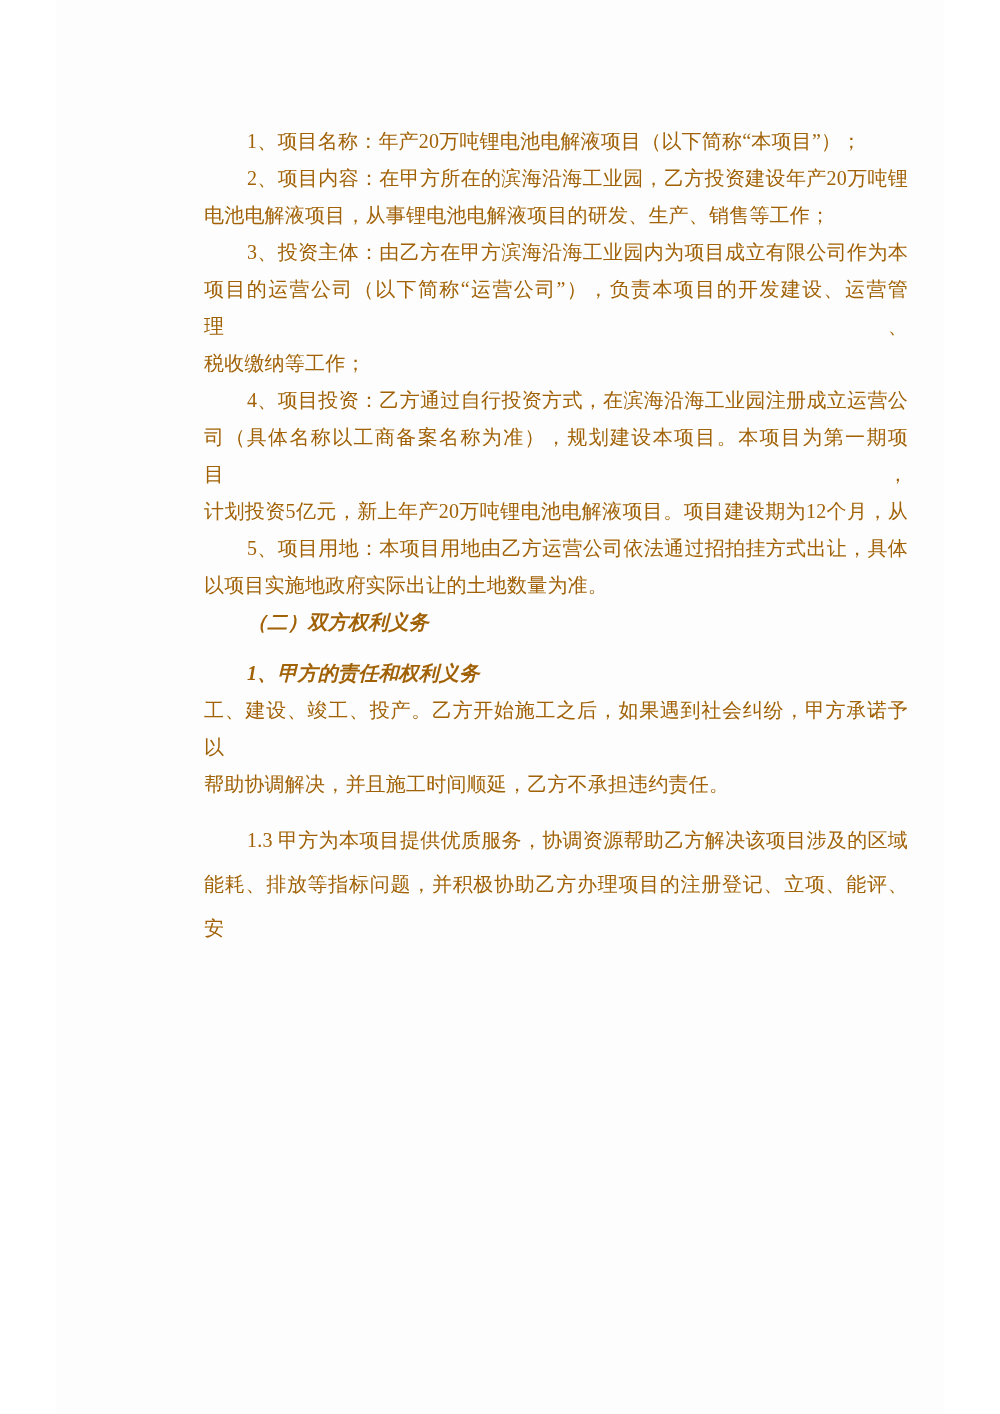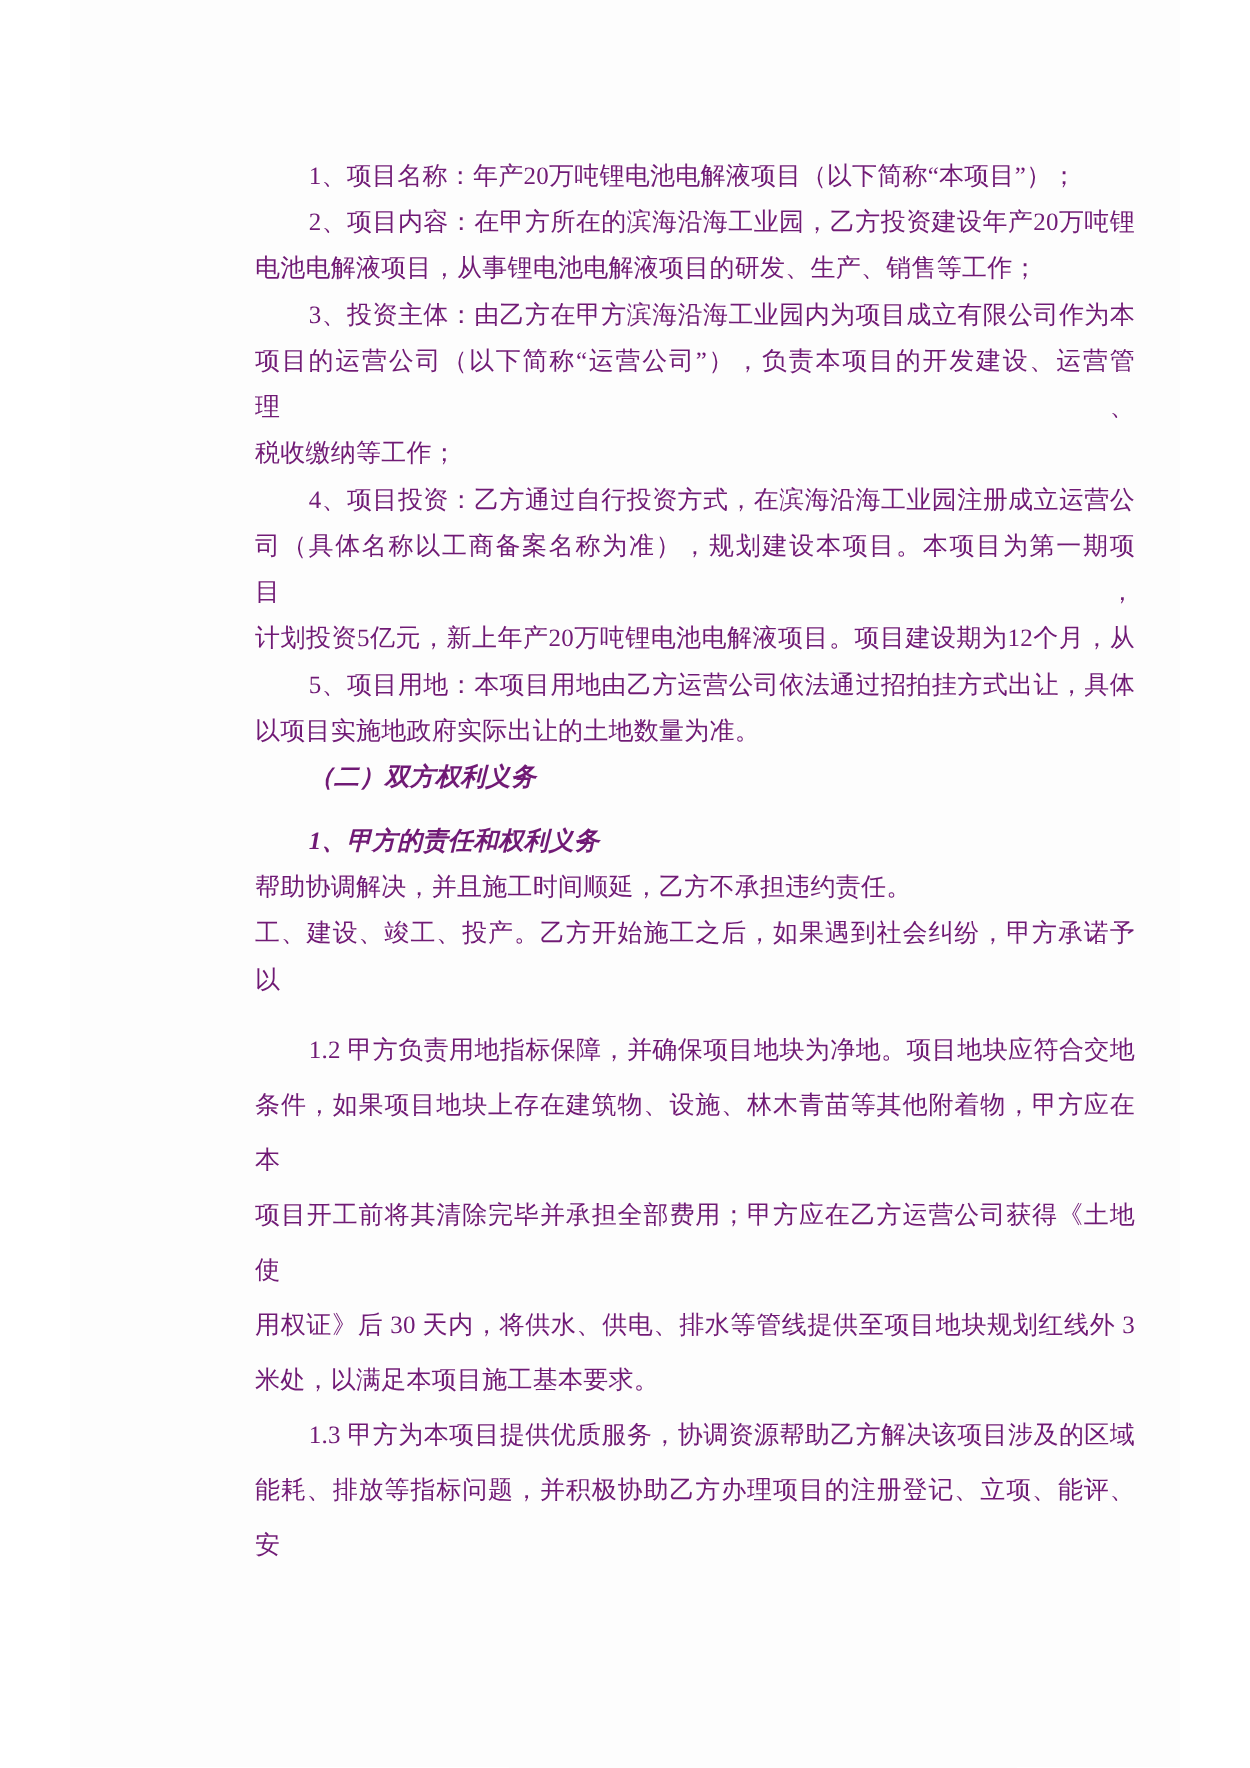--- a/index.html
+++ b/index.html
@@ -10,21 +10,21 @@
   .page {
     position: relative;
     width: 888px;
     height: 1414px;
     margin: 0 auto;
     background: #fdfdfd;
     box-sizing: border-box;
     padding: 123px 148px 0 148px;
     overflow: hidden;
     font-family: "Liberation Serif", "DejaVu Serif", serif;
-    color: #701a75;
+    color: #a16207;
   }
   .content {
     width: 704px;
   }
   .block { }
   .block:first-child { margin-top: 0; }
   .line {
     font-size: 20px;
     line-height: 37px;
     text-align: justify;
@@ -67,28 +67,21 @@
         <div class="line first">5、项目用地：本项目用地由乙方运营公司依法通过招拍挂方式出让，具体</div>
         <div class="line last">以项目实施地政府实际出让的土地数量为准。</div>
       </div>
       <div class="block h1">
         <div class="line first last">（二）双方权利义务</div>
       </div>
       <div class="block h2">
         <div class="line first last">1、甲方的责任和权利义务</div>
       </div>
       <div class="block para">
+        <div class="line">工、建设、竣工、投产。乙方开始施工之后，如果遇到社会纠纷，甲方承诺予以</div>
         <div class="line last">帮助协调解决，并且施工时间顺延，乙方不承担违约责任。</div>
-        <div class="line">工、建设、竣工、投产。乙方开始施工之后，如果遇到社会纠纷，甲方承诺予以</div>
-      </div>
-      <div class="block wide">
-        <div class="line first">1.2 甲方负责用地指标保障，并确保项目地块为净地。项目地块应符合交地</div>
-        <div class="line">条件，如果项目地块上存在建筑物、设施、林木青苗等其他附着物，甲方应在本</div>
-        <div class="line">项目开工前将其清除完毕并承担全部费用；甲方应在乙方运营公司获得《土地使</div>
-        <div class="line">用权证》后 30 天内，将供水、供电、排水等管线提供至项目地块规划红线外 3</div>
-        <div class="line last">米处，以满足本项目施工基本要求。</div>
       </div>
       <div class="block wide">
         <div class="line first">1.3 甲方为本项目提供优质服务，协调资源帮助乙方解决该项目涉及的区域</div>
         <div class="line">能耗、排放等指标问题，并积极协助乙方办理项目的注册登记、立项、能评、安</div>
       </div>
     </div>
 </div>
 
 </body></html>

